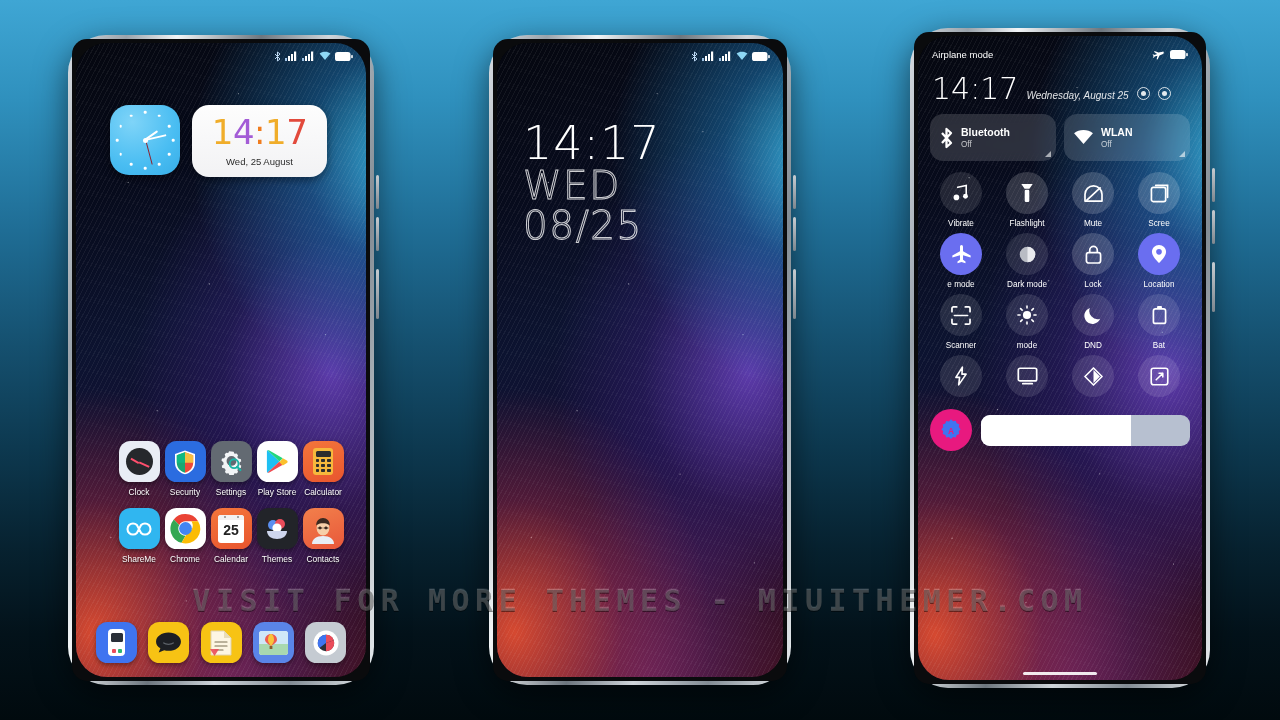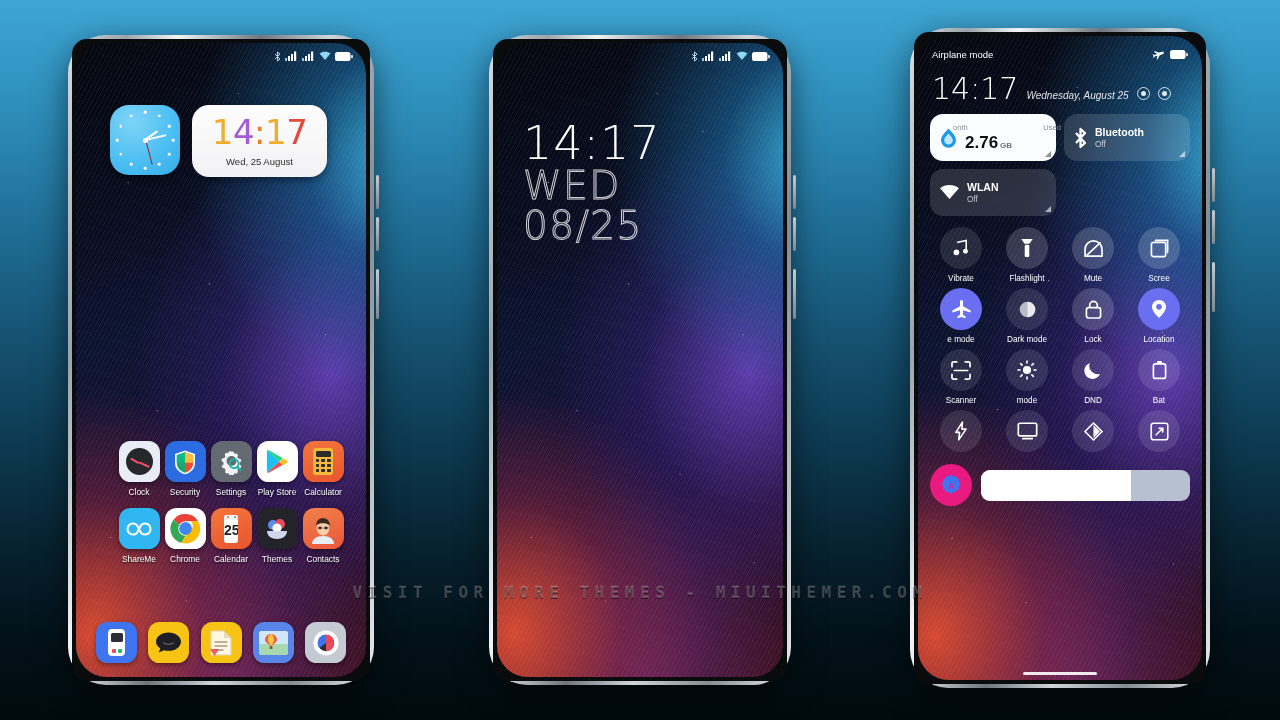--- a/index.html
+++ b/index.html
@@ -151,21 +151,21 @@
     background:#e8197f; display:flex; align-items:center; justify-content:center; }
   .slider { flex:1; height:31px; border-radius:9px; overflow:hidden;
     background:#b7c0d0; display:flex; }
   .slider .fill { background:#fff; height:100%; }
   .homebar { position:absolute; left:50%; bottom:5px; transform:translateX(-50%);
     width:74px; height:3px; border-radius:2px; background:rgba(255,255,255,.9); }
 
   
   .watermark { position:absolute; left:0; right:0; top:583px; z-index:20;
     text-align:center; font-family:"DejaVu Sans Mono", monospace;
-    font-size:16px; font-weight:700; letter-spacing:5.5px;
+    font-size:30px; font-weight:700; letter-spacing:5.5px;
     color:rgba(255,255,255,.20);
     text-shadow:0 1px 0 rgba(0,0,0,.45), 0 -1px 0 rgba(255,255,255,.08);
     pointer-events:none; white-space:nowrap; }
 </style>
 </head>
 <body>
 
 <div class="phone" style="left:68px; top:35px; width:306px; height:650px;">
   <div class="sidebtn" style="top:140px; height:34px;"></div>
   <div class="sidebtn" style="top:182px; height:34px;"></div>
@@ -314,21 +314,21 @@
                 <path d="M16 1a15 15 0 0113 7.5H16a7.5 7.5 0 00-6.5 3.8L3.9 6.6A15 15 0 0116 1z" fill="#ea4335"></path>
                 <path d="M3.9 6.6l5.6 5.7A7.5 7.5 0 0016 23.5l-4.1 7.3A15 15 0 013.9 6.6z" fill="#34a853"></path>
                 <path d="M29 8.5A15 15 0 0111.9 30.8L18 20.2a7.5 7.5 0 004-11.7z" fill="#fbbc05"></path>
                 <circle cx="16" cy="16" r="6.6" fill="#4285f4"></circle>
               </svg>
             </div>
             <div class="app-label">Chrome</div>
           </div>
           <div class="app">
             <div class="icon" style="background:linear-gradient(160deg,#f4763b,#e8552e);flex-direction:column;">
-              <div style="width:14px;height:28px;background:#fff;border-radius:3px;overflow:hidden;">
+              <div style="width:26px;height:28px;background:#fff;border-radius:3px;overflow:hidden;">
                 <div style="height:5px;background:#f2f2f2;display:flex;justify-content:space-around;align-items:center;">
                   <i style="display:block;width:2px;height:2px;border-radius:50%;background:#888;"></i>
                   <i style="display:block;width:2px;height:2px;border-radius:50%;background:#888;"></i>
                 </div>
                 <div style="text-align:center;font-size:14px;font-weight:700;color:#222;line-height:21px;">25</div>
               </div>
             </div>
             <div class="app-label">Calendar</div>
           </div>
           <div class="app">
@@ -482,36 +482,20 @@
         </div>
 
         <div class="cc-clockrow">
           <span class="cc-time">14:17</span>
           <span class="cc-date">Wednesday, August 25</span>
           <span class="cc-gear"></span>
           <span class="cc-gear"></span>
         </div>
 
         <div class="bigtiles">
-          <div class="bigtile light">
-            <svg width="19" height="22" viewBox="0 0 19 22">
-              <path d="M9.5 1.5C13 5.5 17 9 17 13.2A7.5 7.5 0 012 13.2C2 9 6 5.5 9.5 1.5z" fill="#1b9ae8"></path>
-              <path d="M9.5 6.5c2 2.3 4.3 4.3 4.3 6.7a4.3 4.3 0 01-8.6 0c0-2.4 2.3-4.4 4.3-6.7z" fill="#bfe6fb"></path>
-            </svg>
-            <div class="data-card-inner">
-              <div class="dc-heads">
-                <span>onth</span>
-                <span>Used</span>
-              </div>
-              <div class="dc-val">
-                <span>2.76</span><small>GB</small>
-              </div>
-            </div>
-            <div class="bt-corner"></div>
-          </div>
 
           <div class="bigtile">
             <svg width="15" height="22" viewBox="0 0 15 22">
               <path d="M3 6l9 10-4.5 4V2l4.5 4L3 16" fill="none" stroke="#fff" stroke-width="2.3" stroke-linejoin="round"></path>
             </svg>
             <div>
               <div class="bt-title">Bluetooth</div>
               <div class="bt-sub">Off</div>
             </div>
             <div class="bt-corner"></div>

